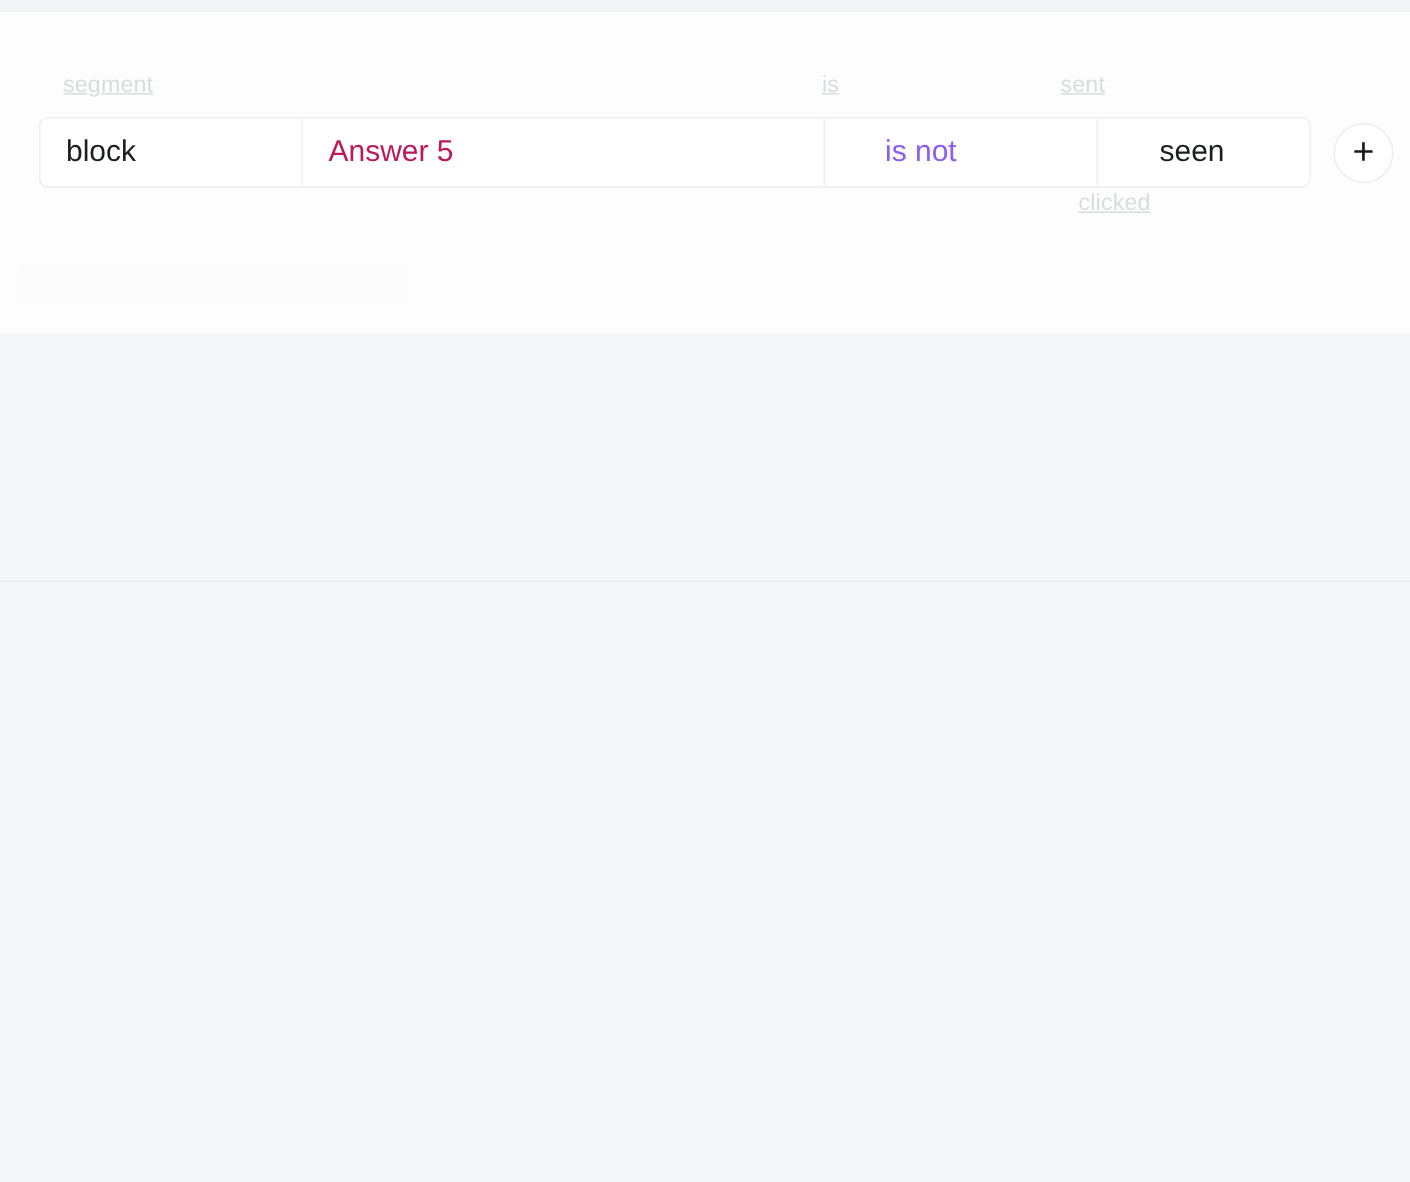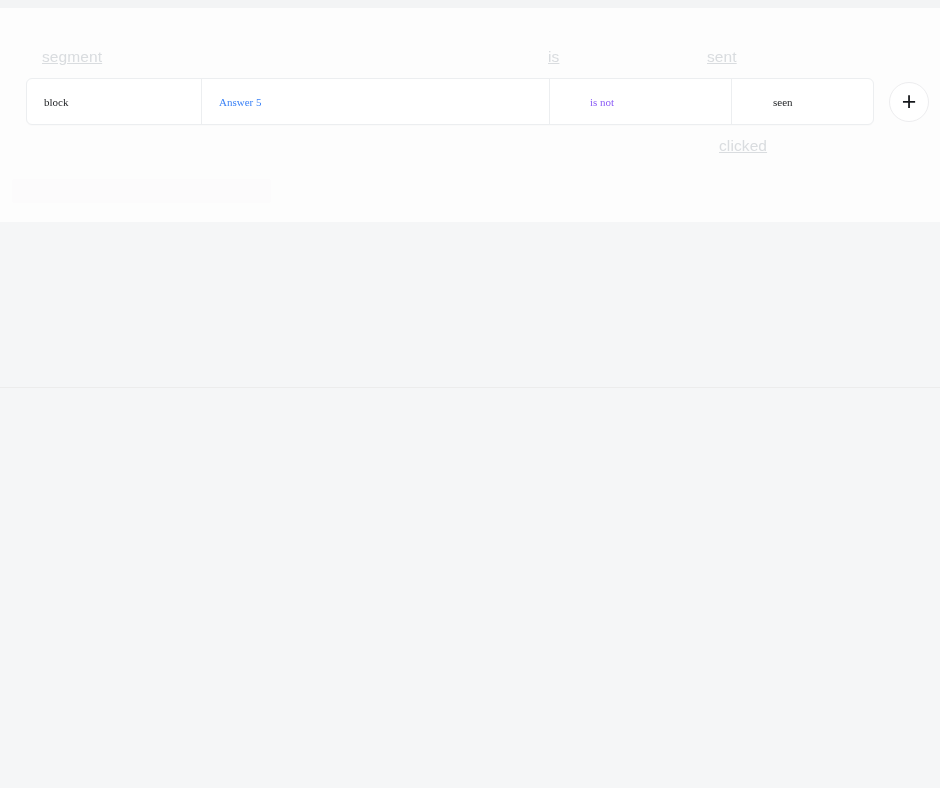--- a/index.html
+++ b/index.html
@@ -36,51 +36,50 @@
     position: absolute;
     font-size: 15.5px;
     color: #d9dcdf;
     white-space: nowrap;
     letter-spacing: 0.1px;
     text-decoration: underline;
   }
   .ghost-segment { left: 42px;  top: 40px; }
   .ghost-is      { left: 548px; top: 40px; }
   .ghost-sent    { left: 687px; top: 40px; margin-left: 20px; }
-  .ghost-clicked { left: 719px; top: 129px; }
+  .ghost-clicked { left: 719px; top: 119px; }
 
   
   .filter-row {
     position: absolute;
     left: 26px;
     top: 70px;
     width: 848px;
     height: 47px;
     background: #ffffff;
     border: 1px solid #eceef0;
     border-radius: 6px;
     box-sizing: border-box;
     display: flex;
     align-items: stretch;
     box-shadow: 0 1px 1px rgba(0,0,0,0.015);
   }
   .fcell {
     display: flex;
     align-items: center;
-    font-size: 11px;
+    font-size: 20px;
     padding-left: 17px;
     box-sizing: border-box;
     cursor: pointer;
     white-space: nowrap;
     overflow: hidden;
-    font-family: Liberation Serif, serif;
   }
   .fcell + .fcell { border-left: 1px solid #eceef0; }
   .fcell-block  { width: 174px; color: #1c1e21; }
-  .fcell-answer { width: 348px; color: #3b82f6; }
+  .fcell-answer { width: 348px; color: #be185d; }
   .fcell-is     { width: 182px; color: #8b5cf6; padding-left: 40px; }
   .fcell-seen   { flex: 1;      color: #1c1e21; padding-left: 41px; }
 
   .add-btn {
     position: absolute;
     left: 889px;
     top: 74px;
     width: 40px;
     height: 40px;
     border-radius: 50%;

